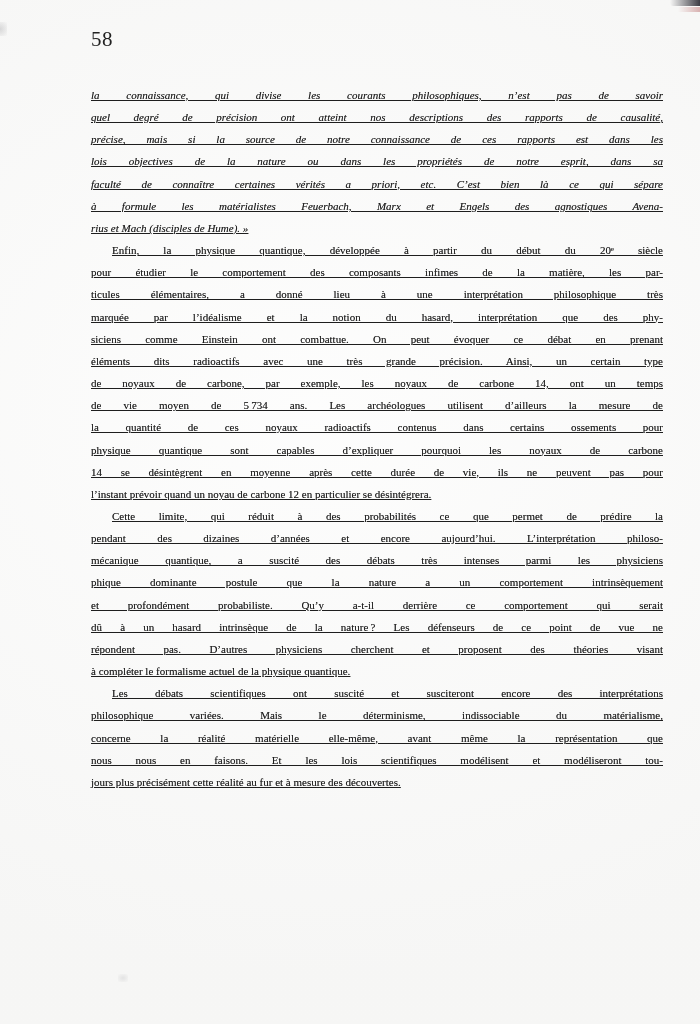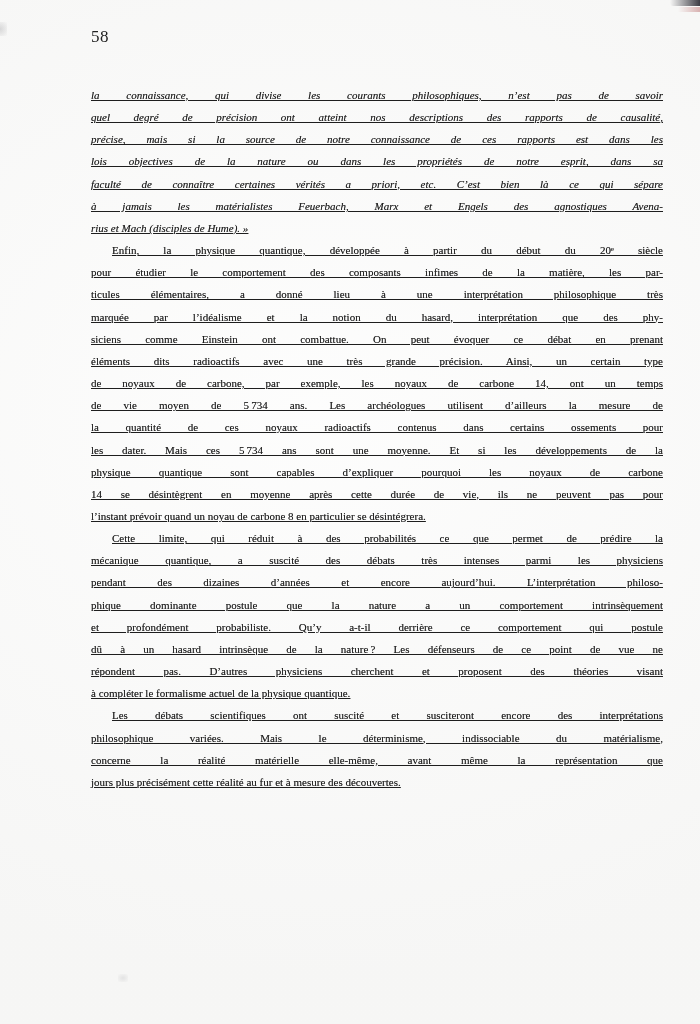--- a/index.html
+++ b/index.html
@@ -18,21 +18,21 @@
     color: #1e1e1e;
   }
   .scan-page {
     position: absolute;
     inset: 0;
   }
   .page-number {
     position: absolute;
     left: 91px;
     top: 27px;
-    font-size: 17px;
+    font-size: 21px;
     letter-spacing: 0.5px;
     color: #222;
   }
   .text-block {
     position: absolute;
     left: 91px;
     top: 84px;
     width: 572px;
     font-size: 11px;
     line-height: 22.15px;
@@ -78,52 +78,52 @@
 <div class="scan-page">
   <div class="page-number">58</div>
 
   <div class="text-block">
       <div class="para quote-italic">
         <div class="tline">la connaissance, qui divise les courants philosophiques, n’est pas de savoir</div>
         <div class="tline">quel degré de précision ont atteint nos descriptions des rapports de causalité,</div>
         <div class="tline">précise, mais si la source de notre connaissance de ces rapports est dans les</div>
         <div class="tline">lois objectives de la nature ou dans les propriétés de notre esprit, dans sa</div>
         <div class="tline">faculté de connaître certaines vérités a priori, etc. C’est bien là ce qui sépare</div>
-        <div class="tline">à jamais les matérialistes Feuerbach, Marx et Engels des agnostiques Avena-</div>
+        <div class="tline">à formule les matérialistes Feuerbach, Marx et Engels des agnostiques Avena-</div>
         <div class="tline last">rius et Mach (disciples de Hume). »</div>
       </div>
       <div class="para body">
         <div class="tline indent">Enfin, la physique quantique, développée à partir du début du 20ᵉ siècle</div>
         <div class="tline">pour étudier le comportement des composants infimes de la matière, les par-</div>
         <div class="tline">ticules élémentaires, a donné lieu à une interprétation philosophique très</div>
         <div class="tline">marquée par l’idéalisme et la notion du hasard, interprétation que des phy-</div>
         <div class="tline">siciens comme Einstein ont combattue. On peut évoquer ce débat en prenant</div>
         <div class="tline">éléments dits radioactifs avec une très grande précision. Ainsi, un certain type</div>
         <div class="tline">de noyaux de carbone, par exemple, les noyaux de carbone 14, ont un temps</div>
         <div class="tline">de vie moyen de 5 734 ans. Les archéologues utilisent d’ailleurs la mesure de</div>
         <div class="tline">la quantité de ces noyaux radioactifs contenus dans certains ossements pour</div>
-        <div class="tline">les dater. Mais ces 5 734 ans sont une moyenne. Et si les développements de la</div>
         <div class="tline">physique quantique sont capables d’expliquer pourquoi les noyaux de carbone</div>
         <div class="tline">14 se désintègrent en moyenne après cette durée de vie, ils ne peuvent pas pour</div>
-        <div class="tline last">l’instant prévoir quand un noyau de carbone 8 en particulier se désintégrera.</div>
+        <div class="tline last">l’instant prévoir quand un noyau de carbone 12 en particulier se désintégrera.</div>
       </div>
       <div class="para body">
         <div class="tline indent">Cette limite, qui réduit à des probabilités ce que permet de prédire la</div>
+        <div class="tline">pendant des dizaines d’années et encore aujourd’hui. L’interprétation philoso-</div>
         <div class="tline">mécanique quantique, a suscité des débats très intenses parmi les physiciens</div>
-        <div class="tline">pendant des dizaines d’années et encore aujourd’hui. L’interprétation philoso-</div>
         <div class="tline">phique dominante postule que la nature a un comportement intrinsèquement</div>
-        <div class="tline">et profondément probabiliste. Qu’y a-t-il derrière ce comportement qui postule</div>
+        <div class="tline">et profondément probabiliste. Qu’y a-t-il derrière ce comportement qui serait</div>
         <div class="tline">dû à un hasard intrinsèque de la nature ? Les défenseurs de ce point de vue ne</div>
         <div class="tline">répondent pas. D’autres physiciens cherchent et proposent des théories visant</div>
         <div class="tline last">à compléter le formalisme actuel de la physique quantique.</div>
       </div>
       <div class="para body">
         <div class="tline indent">Les débats scientifiques ont suscité et susciteront encore des interprétations</div>
         <div class="tline">philosophique variées. Mais le déterminisme, indissociable du matérialisme,</div>
         <div class="tline">concerne la réalité matérielle elle-même, avant même la représentation que</div>
+        <div class="tline">nous nous en faisons. Et les lois scientifiques modélisent et modéliseront tou-</div>
         <div class="tline last">jours plus précisément cette réalité au fur et à mesure des découvertes.</div>
       </div>
     </div>
 
   <div class="artifact corner-mark-top-right"></div>
   <div class="artifact smudge-red-top-right"></div>
   <div class="artifact smudge-left-edge"></div>
   <div class="artifact smudge-bottom-left"></div>
 </div>
 

